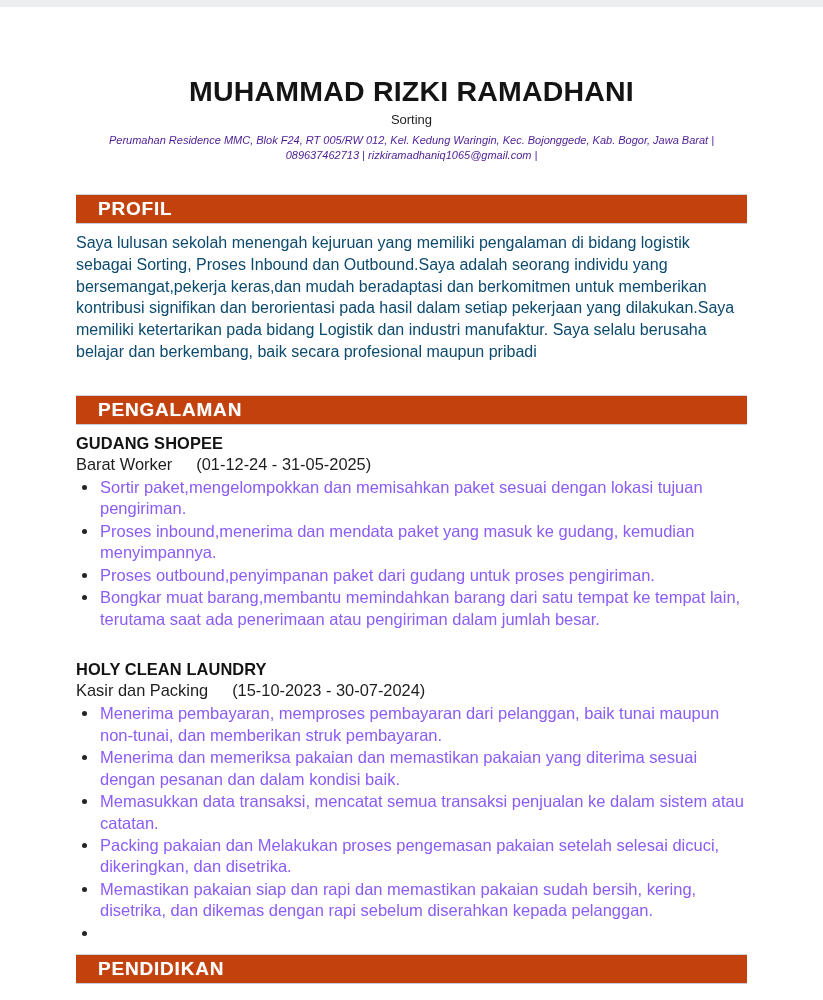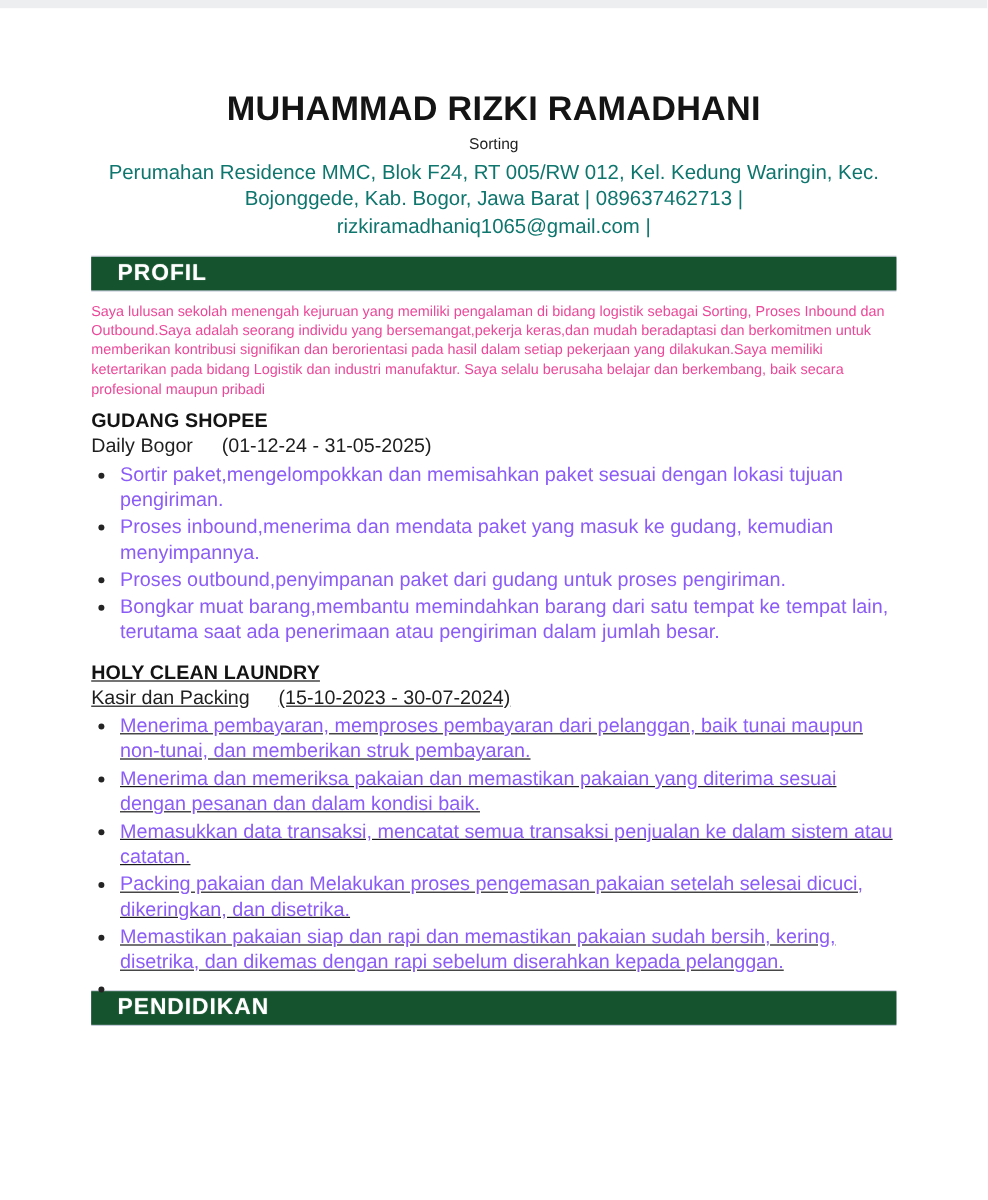--- a/index.html
+++ b/index.html
@@ -47,59 +47,60 @@
     margin: 0;
   }
   .cv-role {
     font-size: 13px;
     font-weight: normal;
     color: #1f1f1f;
     line-height: 1.25;
     margin: 3px 0 0 0;
   }
   .cv-contact {
-    font-size: 17px;
+    font-size: 11px;
     font-weight: normal;
-    color: #0f766e;
+    color: #4c1d95;
     line-height: 1.33;
     margin: 5px 0 0 0;
     padding: 0 4px;
+    font-style: italic;
   }
 
   
   .section-bar {
-    background: #14532d;
+    background: #c2410c;
     height: 28px;
-    margin-top: 13px;
+    margin-top: 33px;
     display: flex;
     align-items: center;
     box-shadow: 0 1px 0 rgba(150,160,185,0.55), 0 -1px 0 rgba(150,160,185,0.45);
   }
   .section-bar .section-title {
     color: #ffffff;
     font-size: 19px;
     font-weight: bold;
     letter-spacing: 0.8px;
     padding-left: 22px;
     text-shadow: 0 0 1px rgba(255,255,255,0.5);
   }
 
   
   .profile-text {
-    font-size: 12px;
+    font-size: 16px;
     line-height: 1.36;
-    color: #ec4899;
+    color: #0c4a6e;
     margin: 9px 0 0 0;
     padding-right: 8px;
   }
 
   .job {
     margin-top: 9px;
   }
-  .job.second { margin-top: 12px; text-decoration: underline; }
+  .job.second { margin-top: 29px; }
   .job-company {
     font-size: 16.4px;
     font-weight: bold;
     color: #141414;
     line-height: 1.22;
     letter-spacing: 0.1px;
   }
   .job-meta {
     font-size: 16.4px;
     color: #1e1e1e;
@@ -143,25 +144,28 @@
     <div class="cv-name">MUHAMMAD RIZKI RAMADHANI</div>
     <div class="cv-role">Sorting</div>
     <div class="cv-contact">Perumahan Residence MMC, Blok F24, RT 005/RW 012, Kel. Kedung Waringin, Kec. Bojonggede, Kab. Bogor, Jawa Barat  | 089637462713 | rizkiramadhaniq1065@gmail.com |</div>
   </div>
 
   <div class="section-bar">
     <span class="section-title">PROFIL</span>
   </div>
   <div class="profile-text">Saya lulusan sekolah menengah kejuruan yang memiliki pengalaman di bidang logistik sebagai Sorting, Proses Inbound dan Outbound.Saya adalah seorang individu yang bersemangat,pekerja keras,dan mudah beradaptasi dan berkomitmen untuk memberikan kontribusi signifikan dan berorientasi pada hasil dalam setiap pekerjaan yang dilakukan.Saya memiliki ketertarikan pada bidang Logistik dan industri manufaktur. Saya selalu berusaha belajar dan berkembang, baik secara profesional maupun pribadi</div>
 
+  <div class="section-bar">
+    <span class="section-title">PENGALAMAN</span>
+  </div>
 
   <div class="job">
     <div class="job-company">GUDANG SHOPEE</div>
     <div class="job-meta">
-      <span>Daily Bogor</span><span class="job-dates">(01-12-24 - 31-05-2025)</span>
+      <span>Barat Worker</span><span class="job-dates">(01-12-24 - 31-05-2025)</span>
     </div>
     <ul class="bullets">
       <li><span class="dot"></span><span>Sortir paket,mengelompokkan dan memisahkan paket sesuai dengan lokasi tujuan pengiriman.</span></li>
       <li><span class="dot"></span><span>Proses inbound,menerima dan mendata paket yang masuk ke gudang, kemudian menyimpannya.</span></li>
       <li><span class="dot"></span><span>Proses outbound,penyimpanan paket dari gudang untuk proses pengiriman.</span></li>
       <li><span class="dot"></span><span>Bongkar muat barang,membantu memindahkan barang dari satu tempat ke tempat lain, terutama saat ada penerimaan atau pengiriman dalam jumlah besar.</span></li>
     </ul>
   </div>
 
   <div class="job second">

